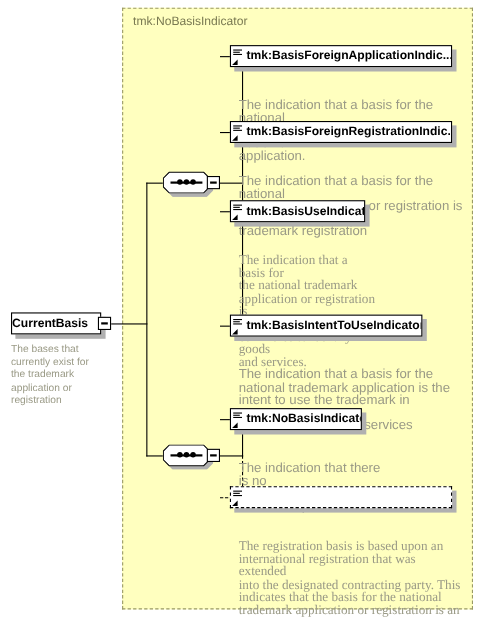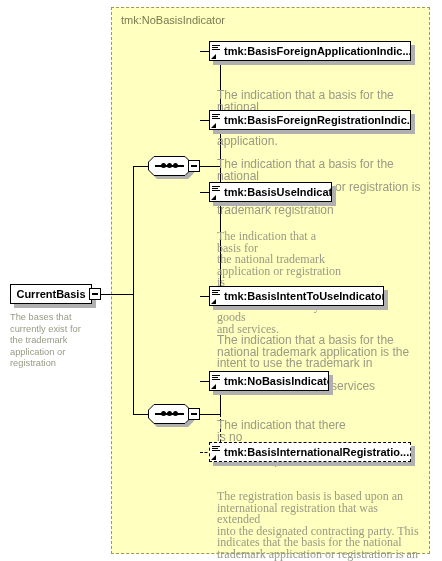--- a/index.html
+++ b/index.html
@@ -250,21 +250,21 @@
 </div>
 <div class="line-h" style="left:200px; top:414px; width:21px;"></div>
 
 <div class="line-v" style="left:220px; top:381px; height:34px;"></div>
 <div class="line-h" style="left:200px; top:381px; width:21px;"></div>
 
 <div class="line-v dash" style="left:220px; top:414px; height:38px;"></div>
 <div class="line-h dash" style="left:200px; top:452px; width:21px;"></div>
 
 <div class="node-shadow" style="left:14px; top:288px; width:82px; height:20px;"></div>
-<div class="node-box" style="left:10px; top:284px; width:82px; height:20px; justify-content:center;">
+<div class="node-box" style="left:10px; top:284px; width:82px; height:20px; justify-content:flex-start;">
   <span class="root-label">CurrentBasis</span>
 </div>
 <div class="toggle" style="left:89px; top:288px;">
   <div class="minus"></div>
 </div>
 <div class="anno-root" style="left:10px; top:312px; width:95px;">The bases that
 currently exist for
 the trademark
 application or
 registration</div>
@@ -344,21 +344,20 @@
 trademark protection.</div>
 
 <div class="node-shadow" style="left:213px; top:446px; width:202px; height:20px;"></div>
 <div class="node-box dashed" style="left:209px; top:442px; width:202px; height:20px;">
   <span class="elem-icon">
     <i class="l1"></i>
       <i class="l2"></i>
       <i class="l3"></i>
     <span class="arrow"></span>
   </span>
-  <span class="node-label" style="margin-left:2px;">tmk:BasisInternationalRegistratio...</span>
 </div>
 <div class="anno" style="left:217px; top:467px; width:205px;font-family:Liberation Serif, serif;">The registration basis is based upon an
 international registration that was extended
 into the designated contracting party. This
 indicates that the basis for the national
 trademark application or registration is an
 extension of protection into the national office
 of an international registration.</div>
 
 </body></html>

